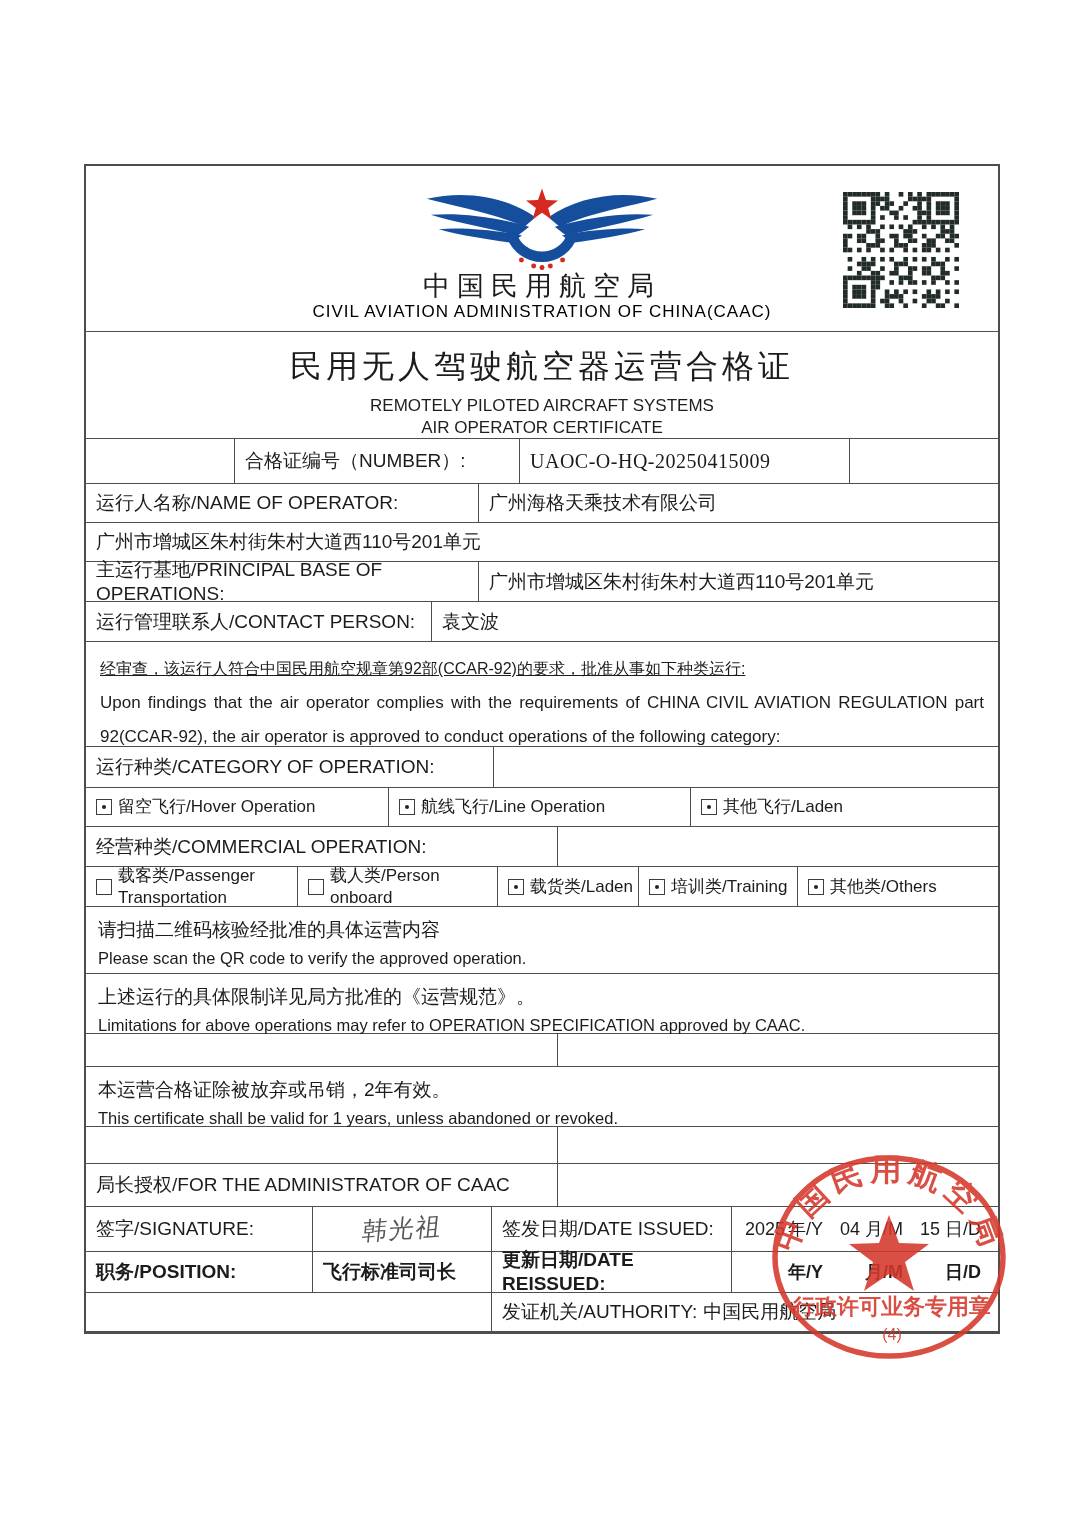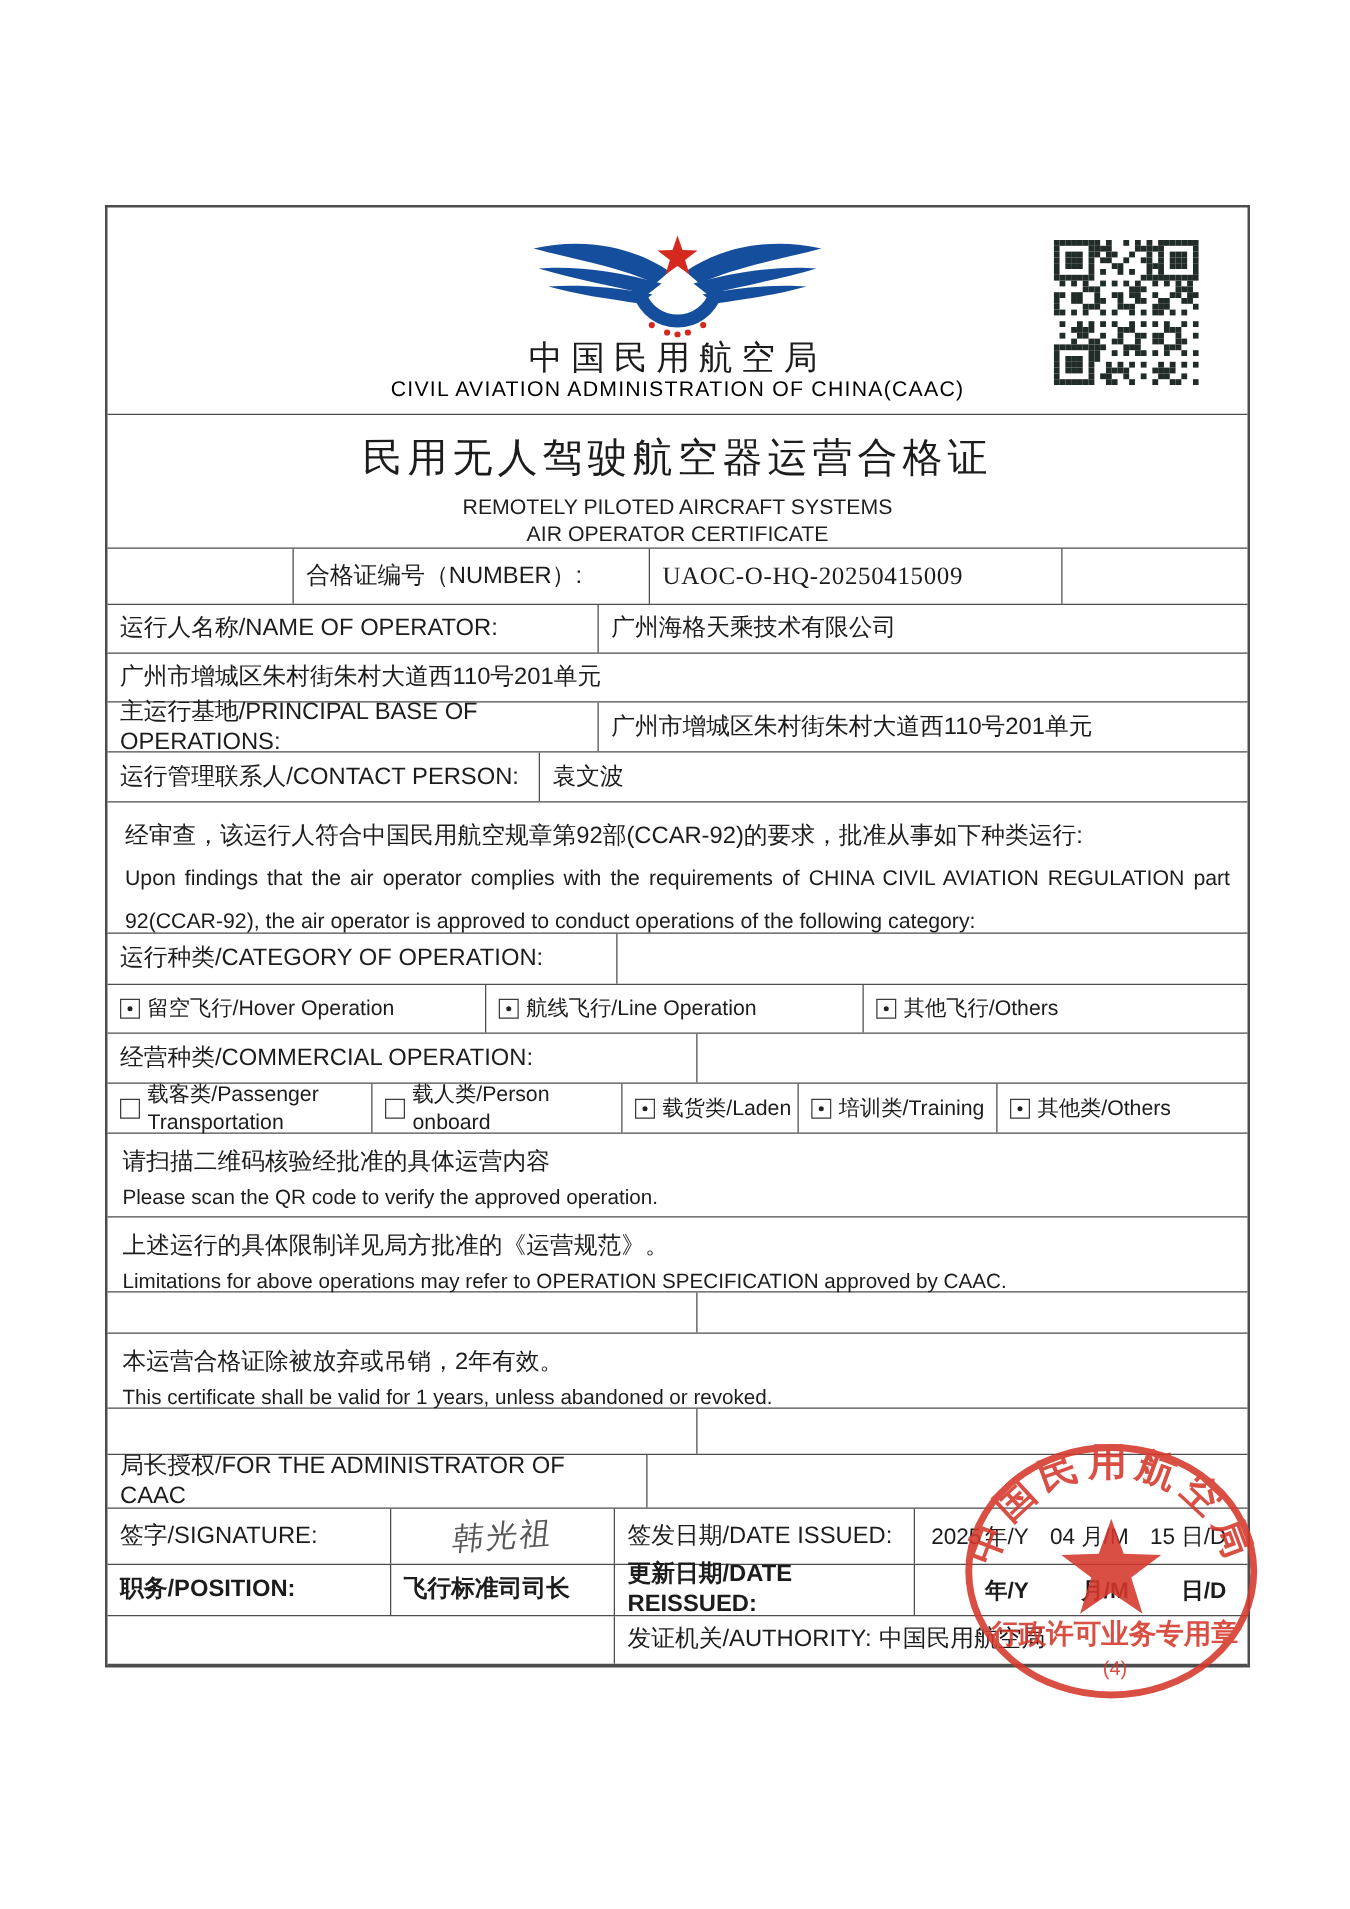--- a/index.html
+++ b/index.html
@@ -18,21 +18,21 @@
   .org-cn{position:absolute;top:102px;width:100%;font-size:27px;letter-spacing:7px;
           font-family:"Liberation Serif",serif;}
   .org-en{position:absolute;top:136px;width:100%;font-size:17px;letter-spacing:1px;color:#000000;}
   .qr{position:absolute;left:757px;top:26px;width:116px;height:116px;}
   
   .ttl{display:block;height:107px;text-align:center;padding-top:13px;box-sizing:border-box;}
   .ttl-cn{font-size:32px;letter-spacing:4px;font-family:"Liberation Serif",serif;}
   .ttl-en{font-size:17px;line-height:22px;margin-top:6px;color:#1e1e1e;}
   
   .para{display:block;padding:10px 14px;box-sizing:border-box;}
-  .para .cn{font-size:19px;line-height:34px;}
+  .para .cn{font-size:16px;line-height:34px;text-decoration:underline;}
   .para .en{font-size:17px;line-height:34px;}
   .jst{text-align:justify;text-align-last:justify;}
   .blk{display:block;padding:8px 12px;box-sizing:border-box;}
   .blk .cn{font-size:19px;line-height:30px;}
   .blk .en{font-size:16.5px;line-height:27px;}
   
   .opt{display:flex;align-items:center;gap:6px;}
   .box{width:16px;height:16px;border:1.6px solid #3d3d3d;box-sizing:border-box;position:relative;flex:0 0 auto;background:#fff;}
   .box.checked::after{content:"";position:absolute;left:5px;top:5px;width:4px;height:4px;background:#222;border-radius:50%;}
   .opt .lbl{font-size:17px;}
@@ -418,21 +418,21 @@
       </div>
       <div class="cell" style="width:302px;">
         <span class="opt">
             <span class="box checked"></span>
         <span class="lbl">航线飞行/Line Operation</span>
           </span>
       </div>
       <div class="cell grow">
         <span class="opt">
             <span class="box checked"></span>
-        <span class="lbl">其他飞行/Others</span>
+        <span class="lbl">其他飞行/Laden</span>
           </span>
       </div>
     </div>
 
     <div class="row" style="height:40px;">
       <div class="cell" style="width:472px;">经营种类/COMMERCIAL OPERATION:</div>
       <div class="cell grow"></div>
     </div>
     <div class="row" style="height:40px;">
       <div class="cell" style="width:212px;padding-right:2px;">
@@ -486,21 +486,21 @@
       <div class="cn">本运营合格证除被放弃或吊销，2年有效。</div>
       <div class="en">This certificate shall be valid for 1 years, unless abandoned or revoked.</div>
     </div>
 
     <div class="row" style="height:37px;">
       <div class="cell" style="width:472px;"></div>
       <div class="cell grow"></div>
     </div>
 
     <div class="row" style="height:43px;">
-      <div class="cell" style="width:432px;">局长授权/FOR THE ADMINISTRATOR OF CAAC</div>
+      <div class="cell" style="width:472px;">局长授权/FOR THE ADMINISTRATOR OF CAAC</div>
       <div class="cell grow"></div>
     </div>
 
     <div class="row" style="height:45px;">
       <div class="cell" style="width:227px;">签字/SIGNATURE:</div>
       <div class="cell" style="width:179px;justify-content:center;">
         <span class="sig">韩光祖</span>
       </div>
       <div class="cell" style="width:240px;">签发日期/DATE ISSUED:</div>
       <div class="cell grow dateline">

